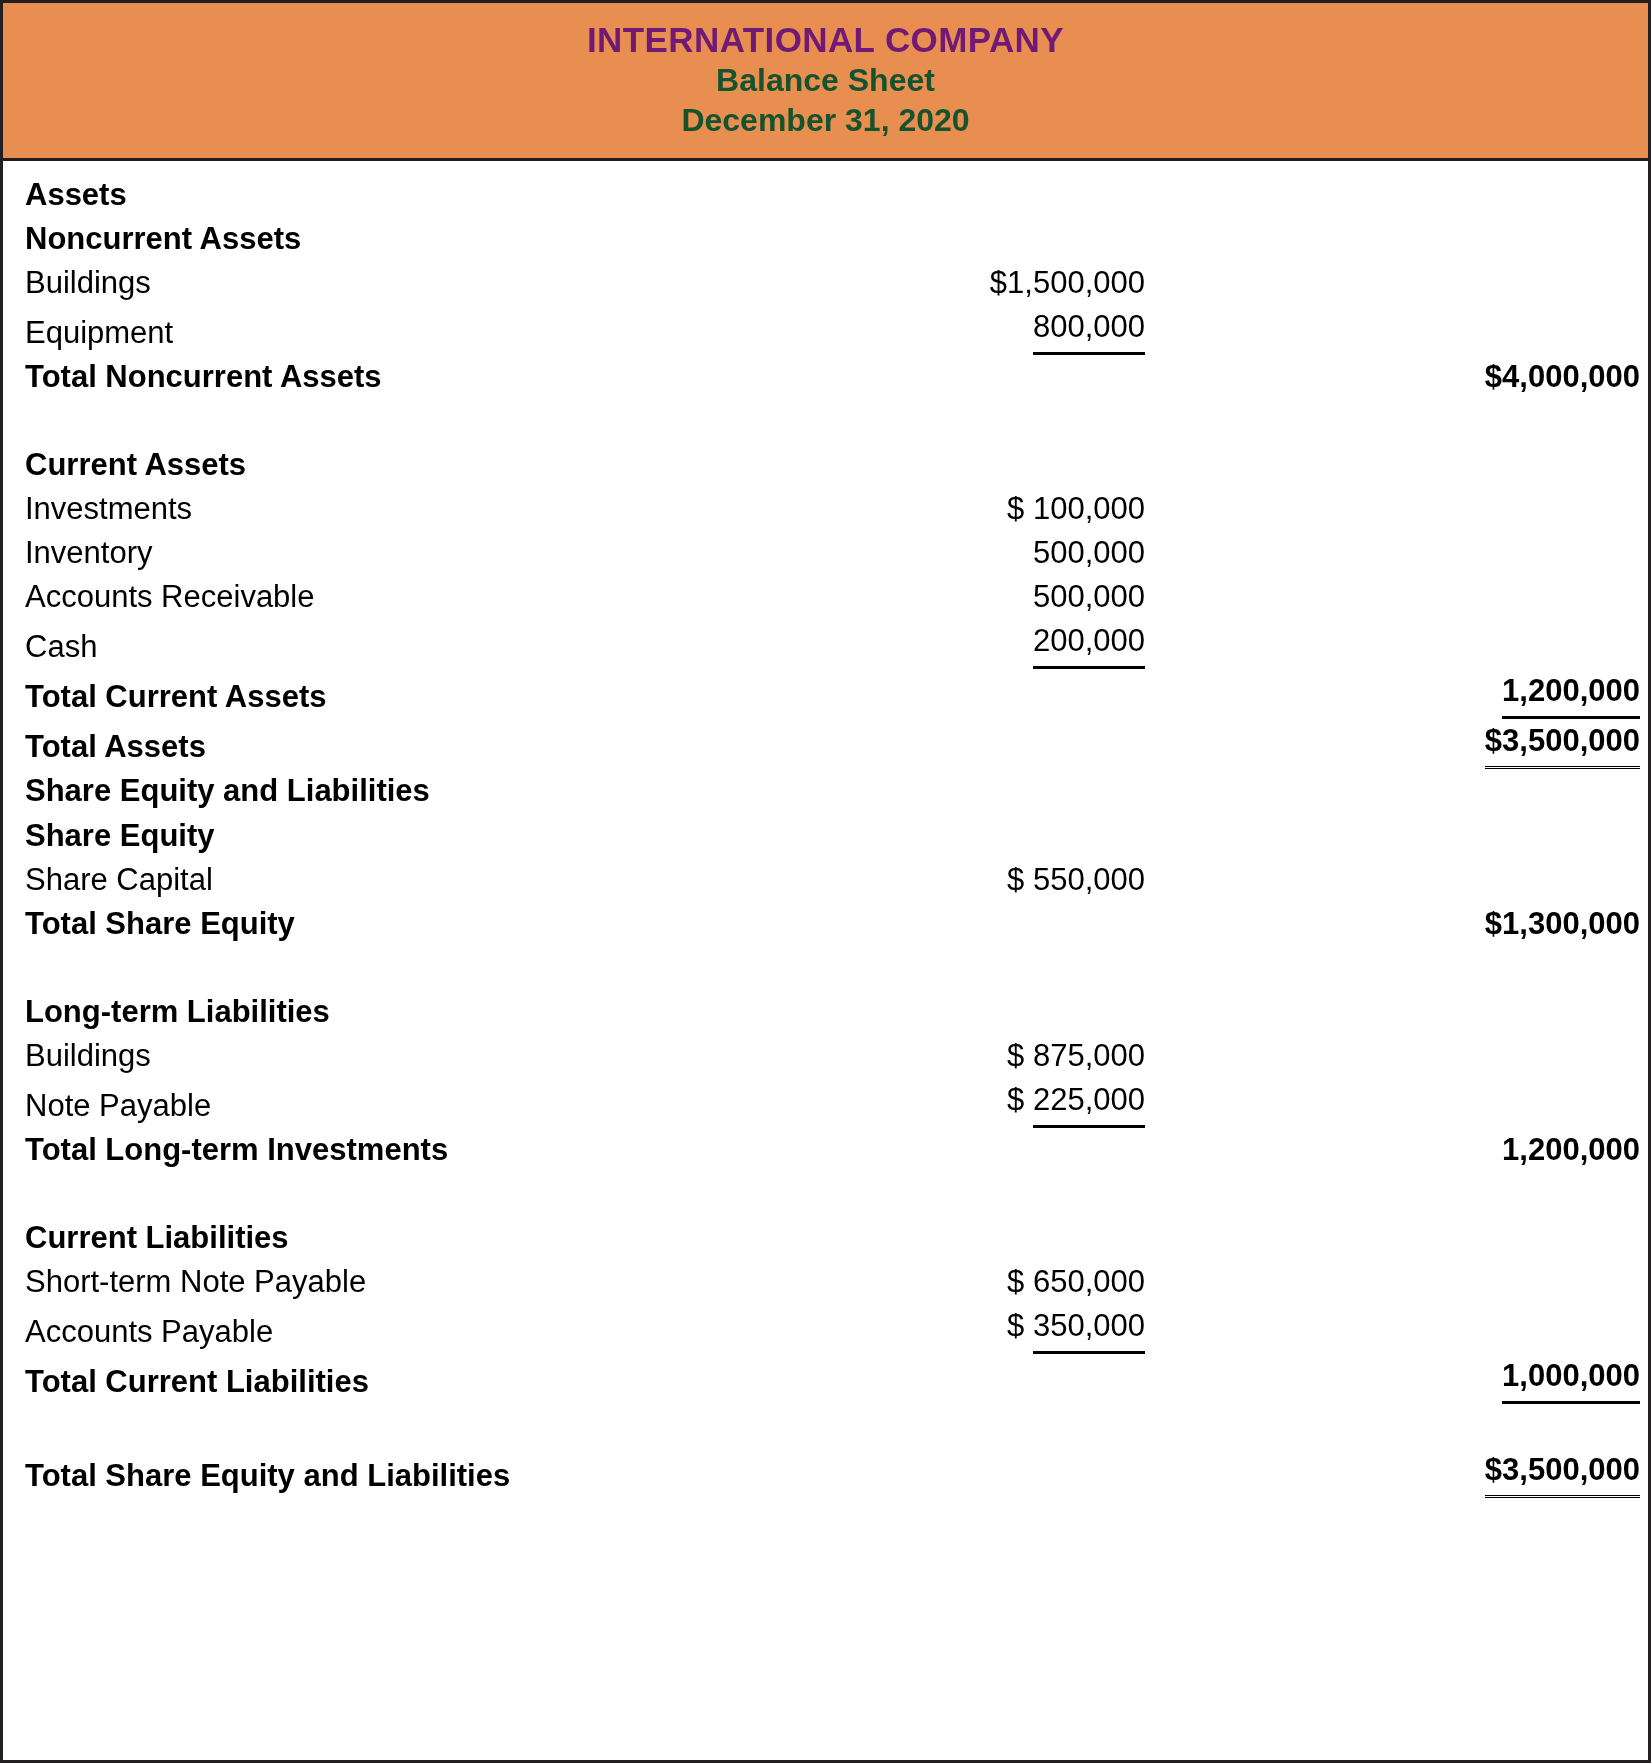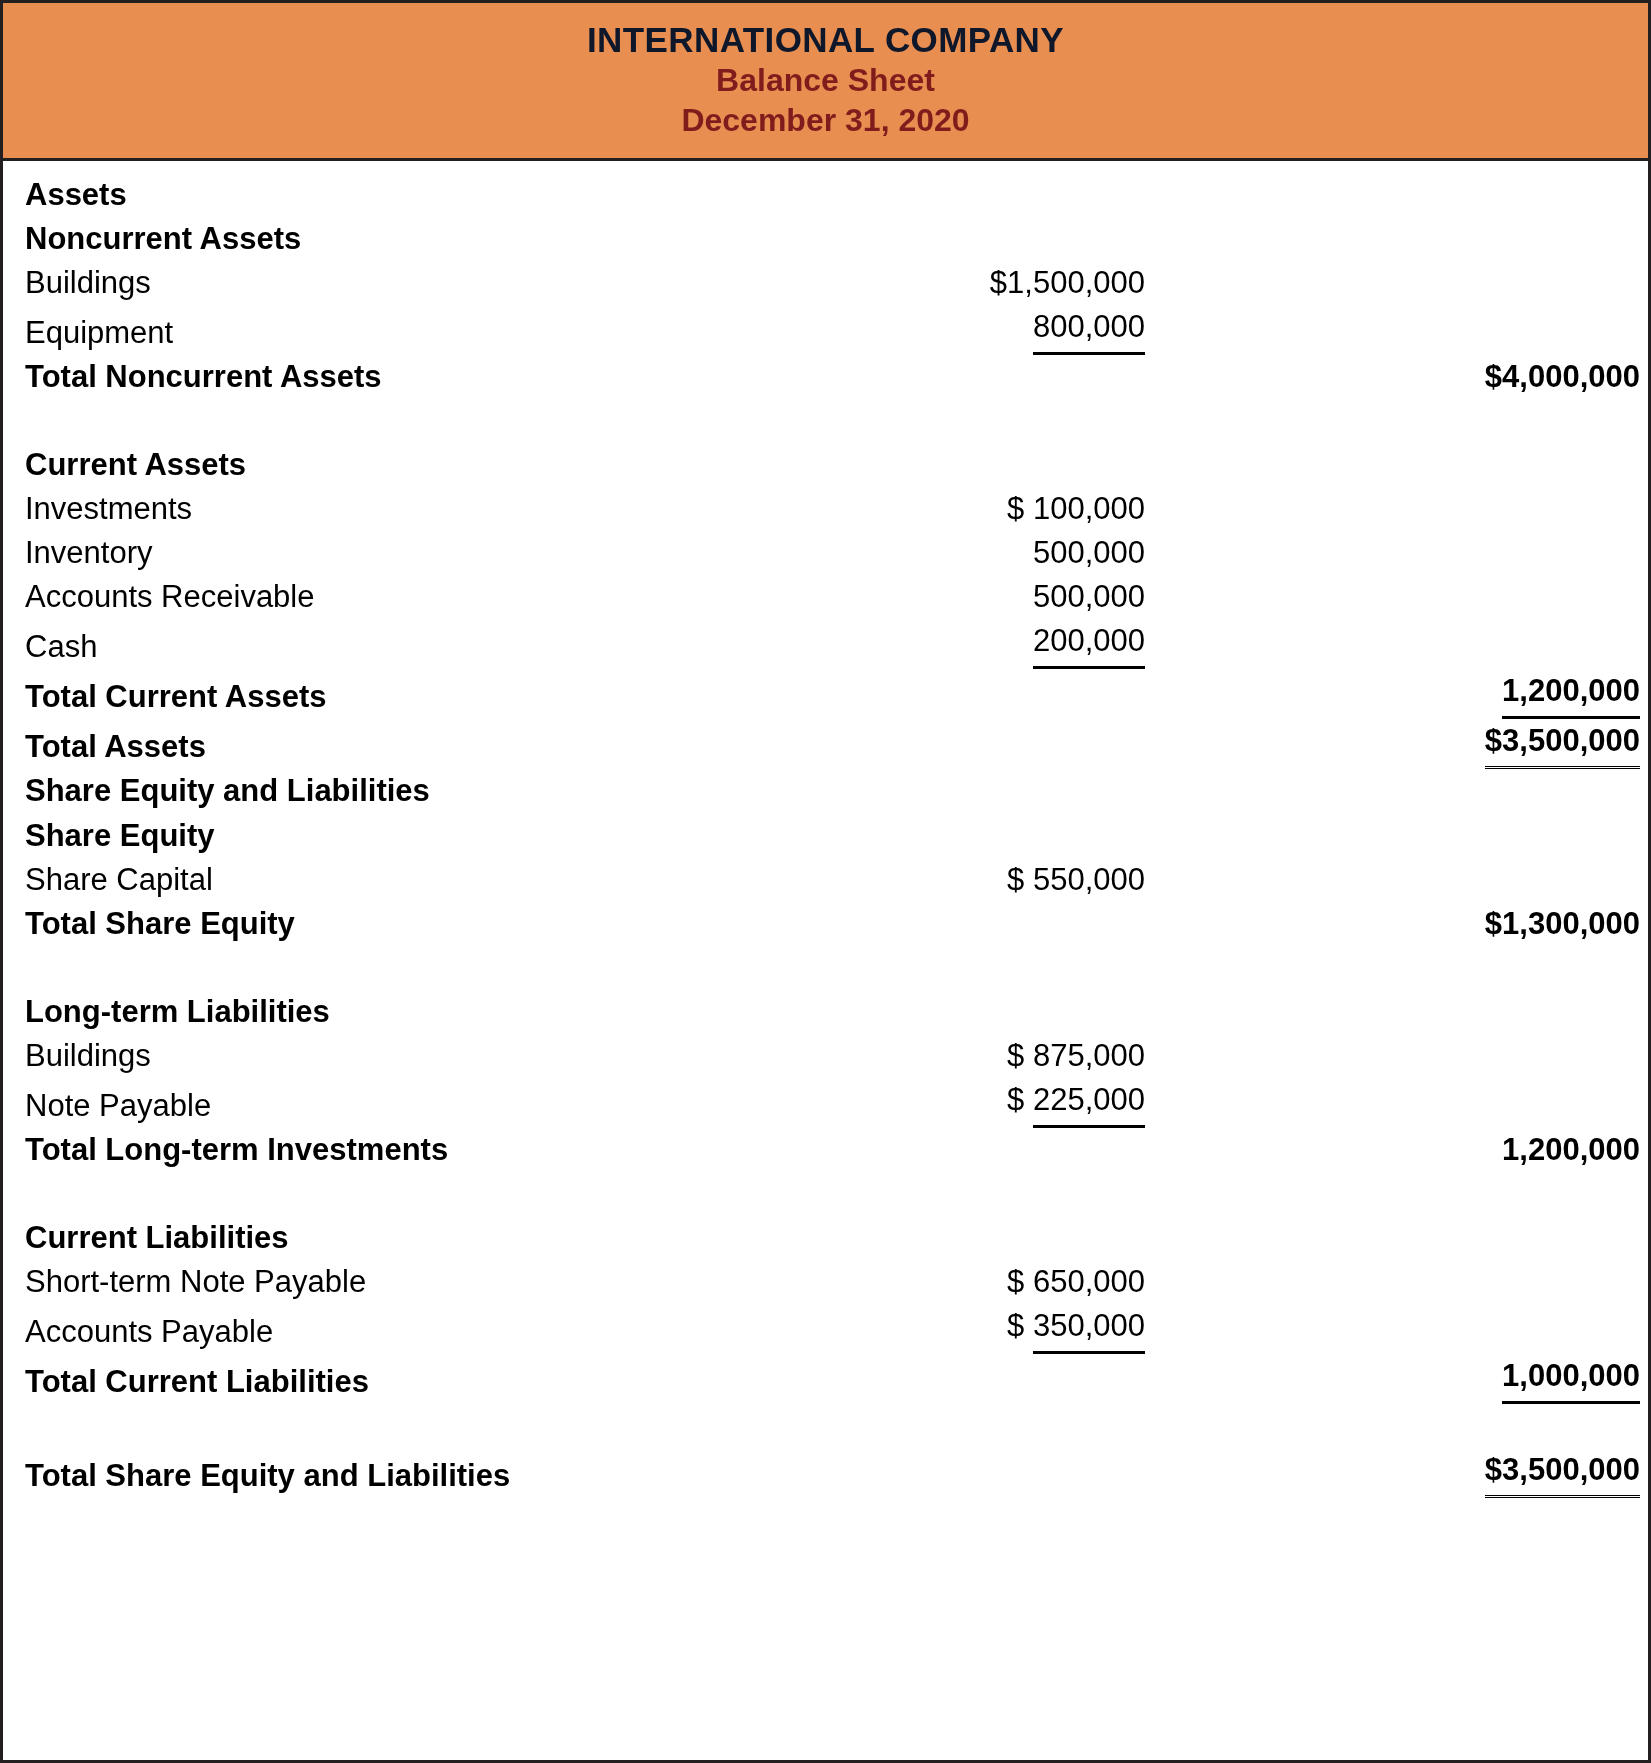--- a/index.html
+++ b/index.html
@@ -17,29 +17,29 @@
     overflow: hidden;
   }
   
   .bs-header {
     background: #e98e51;
     border-bottom: 3px solid #231f20;
     padding: 16px 0 18px 0;
     text-align: center;
   }
   .bs-header .company {
-    color: #0f172a;
+    color: #701a75;
     font-weight: bold;
     font-size: 35px;
     letter-spacing: 0.4px;
     line-height: 1.18;
   }
   .bs-header .doc-title,
   .bs-header .doc-date {
-    color: #7f1d1d;
+    color: #14532d;
     font-weight: bold;
     font-size: 32px;
     line-height: 1.25;
   }
   
   .bs-body { padding: 12px 14px 0 22px; }
   table.bs-table {
     width: 100%;
     border-collapse: collapse;
     table-layout: fixed;

